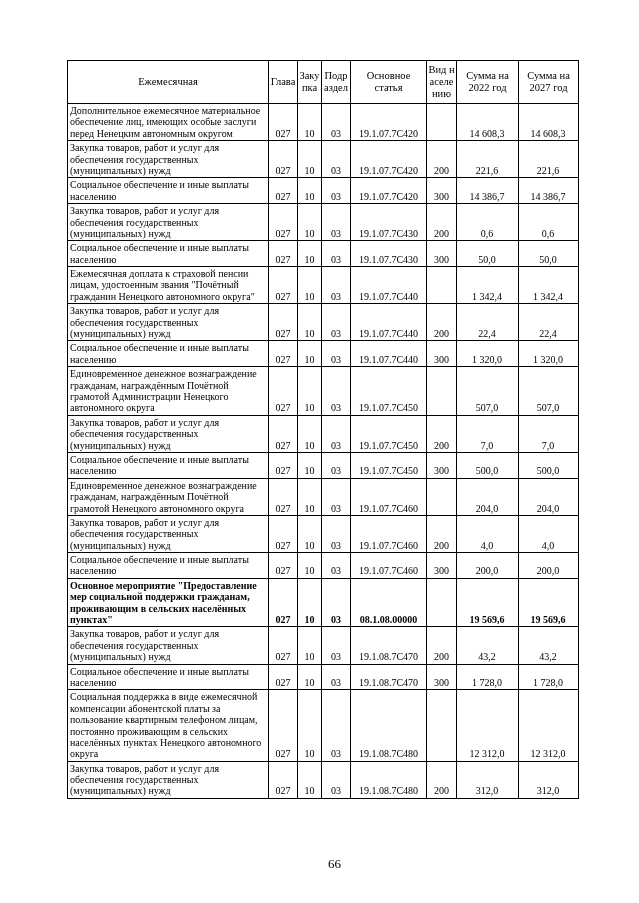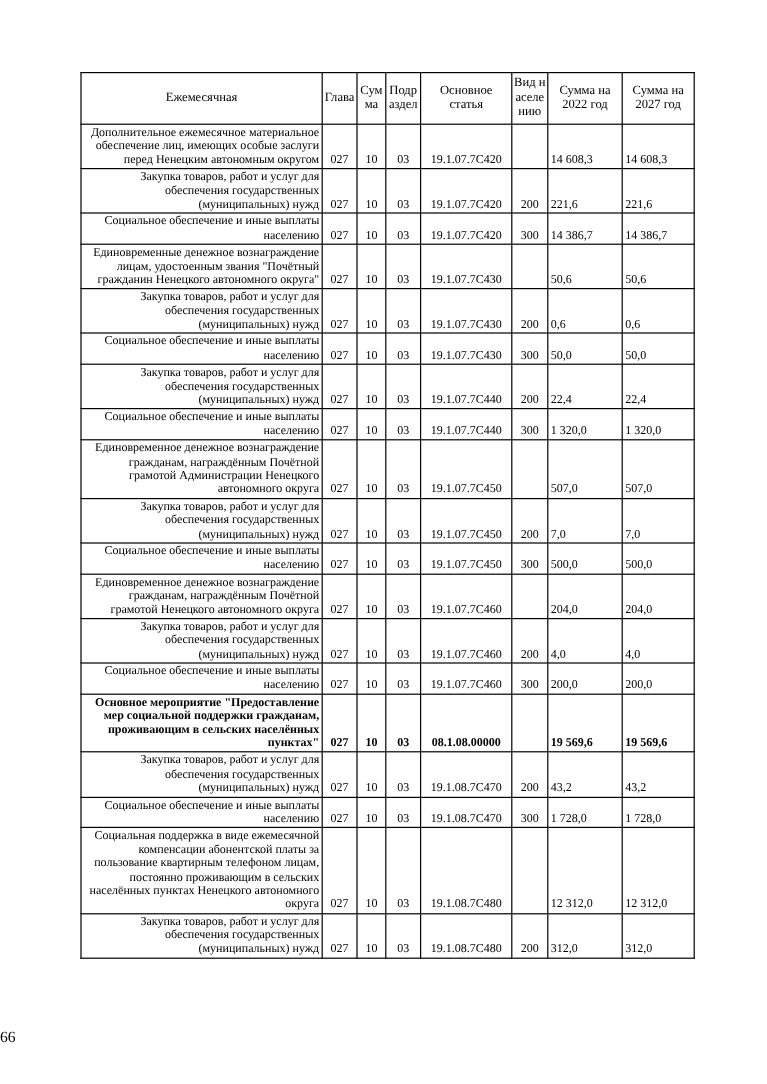--- a/index.html
+++ b/index.html
@@ -16,27 +16,27 @@
     border:1px solid #000;
     font-size:10px; line-height:1.14;
     padding:1px 2px;
     overflow:hidden;
   }
   thead th {
     font-weight:normal; text-align:center; vertical-align:middle;
     font-size:10.5px; height:38px; padding:2px 1px;
   }
   th.brk { word-break:break-all; overflow-wrap:anywhere; }
-  td.name  { text-align:right;  vertical-align:top; }
+  td.name  { text-align:left;  vertical-align:top; }
   td.center{ text-align:center; vertical-align:bottom; }
-  td.sum   { text-align:left; vertical-align:bottom; padding-right:3px; }
+  td.sum   { text-align:center; vertical-align:bottom; padding-right:3px; }
   tr.bold td { font-weight:bold; }
   .page-number {
     position:absolute; left:0; right:0; top:856px;
-    font-size:13px;
+    text-align:center; font-size:13px;padding-left:30px;
   }
 </style>
 </head>
 <body>
 
 <div class="page">
 
   <table class="budget">
     <colgroup>
       <col style="width:201px">
@@ -45,21 +45,21 @@
       <col style="width:29px">
       <col style="width:76px">
       <col style="width:30px">
       <col style="width:62px">
       <col style="width:60px">
     </colgroup>
     <thead>
       <tr>
         <th>Ежемесячная</th>
         <th class="brk">Глава</th>
-        <th class="brk">Сумма</th>
+        <th class="brk">Закупка</th>
         <th class="brk">Подраздел</th>
         <th>Основное статья</th>
         <th class="brk">Вид населению</th>
         <th>Сумма на 2022 год</th>
         <th>Сумма на 2027 год</th>
       </tr>
     </thead>
     <tbody>
         <tr>
           <td class="name">Дополнительное ежемесячное материальное обеспечение лиц, имеющих особые заслуги перед Ненецким автономным округом</td>
@@ -85,50 +85,50 @@
           <td class="name">Социальное обеспечение и иные выплаты населению</td>
           <td class="center">027</td>
           <td class="center">10</td>
           <td class="center">03</td>
           <td class="center">19.1.07.7С420</td>
           <td class="center">300</td>
           <td class="sum">14 386,7</td>
           <td class="sum">14 386,7</td>
         </tr>
         <tr>
-          <td class="name">Единовременные денежное вознаграждение лицам, удостоенным звания "Почётный гражданин Ненецкого автономного округа"</td>
-          <td class="center">027</td>
-          <td class="center">10</td>
-          <td class="center">03</td>
-          <td class="center">19.1.07.7С430</td>
-          <td class="center"></td>
-          <td class="sum">50,6</td>
-          <td class="sum">50,6</td>
-        </tr>
-        <tr>
           <td class="name">Закупка товаров, работ и услуг для обеспечения государственных (муниципальных) нужд</td>
           <td class="center">027</td>
           <td class="center">10</td>
           <td class="center">03</td>
           <td class="center">19.1.07.7С430</td>
           <td class="center">200</td>
           <td class="sum">0,6</td>
           <td class="sum">0,6</td>
         </tr>
         <tr>
           <td class="name">Социальное обеспечение и иные выплаты населению</td>
           <td class="center">027</td>
           <td class="center">10</td>
           <td class="center">03</td>
           <td class="center">19.1.07.7С430</td>
           <td class="center">300</td>
           <td class="sum">50,0</td>
           <td class="sum">50,0</td>
         </tr>
         <tr>
+          <td class="name">Ежемесячная доплата к страховой пенсии лицам, удостоенным звания "Почётный гражданин Ненецкого автономного округа"</td>
+          <td class="center">027</td>
+          <td class="center">10</td>
+          <td class="center">03</td>
+          <td class="center">19.1.07.7С440</td>
+          <td class="center"></td>
+          <td class="sum">1 342,4</td>
+          <td class="sum">1 342,4</td>
+        </tr>
+        <tr>
           <td class="name">Закупка товаров, работ и услуг для обеспечения государственных (муниципальных) нужд</td>
           <td class="center">027</td>
           <td class="center">10</td>
           <td class="center">03</td>
           <td class="center">19.1.07.7С440</td>
           <td class="center">200</td>
           <td class="sum">22,4</td>
           <td class="sum">22,4</td>
         </tr>
         <tr>

